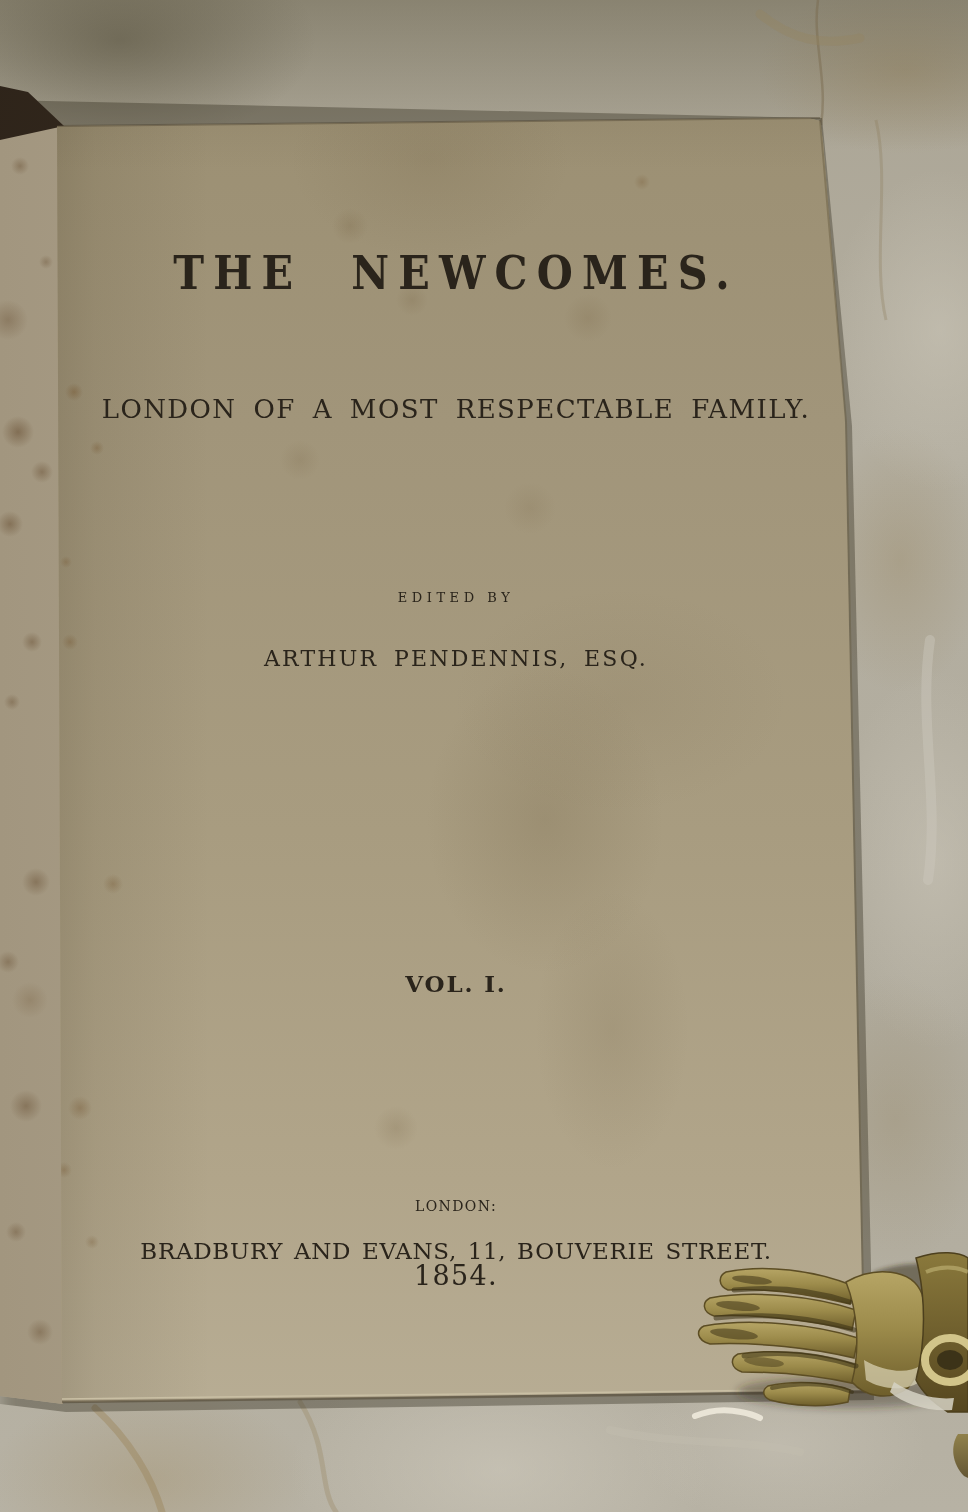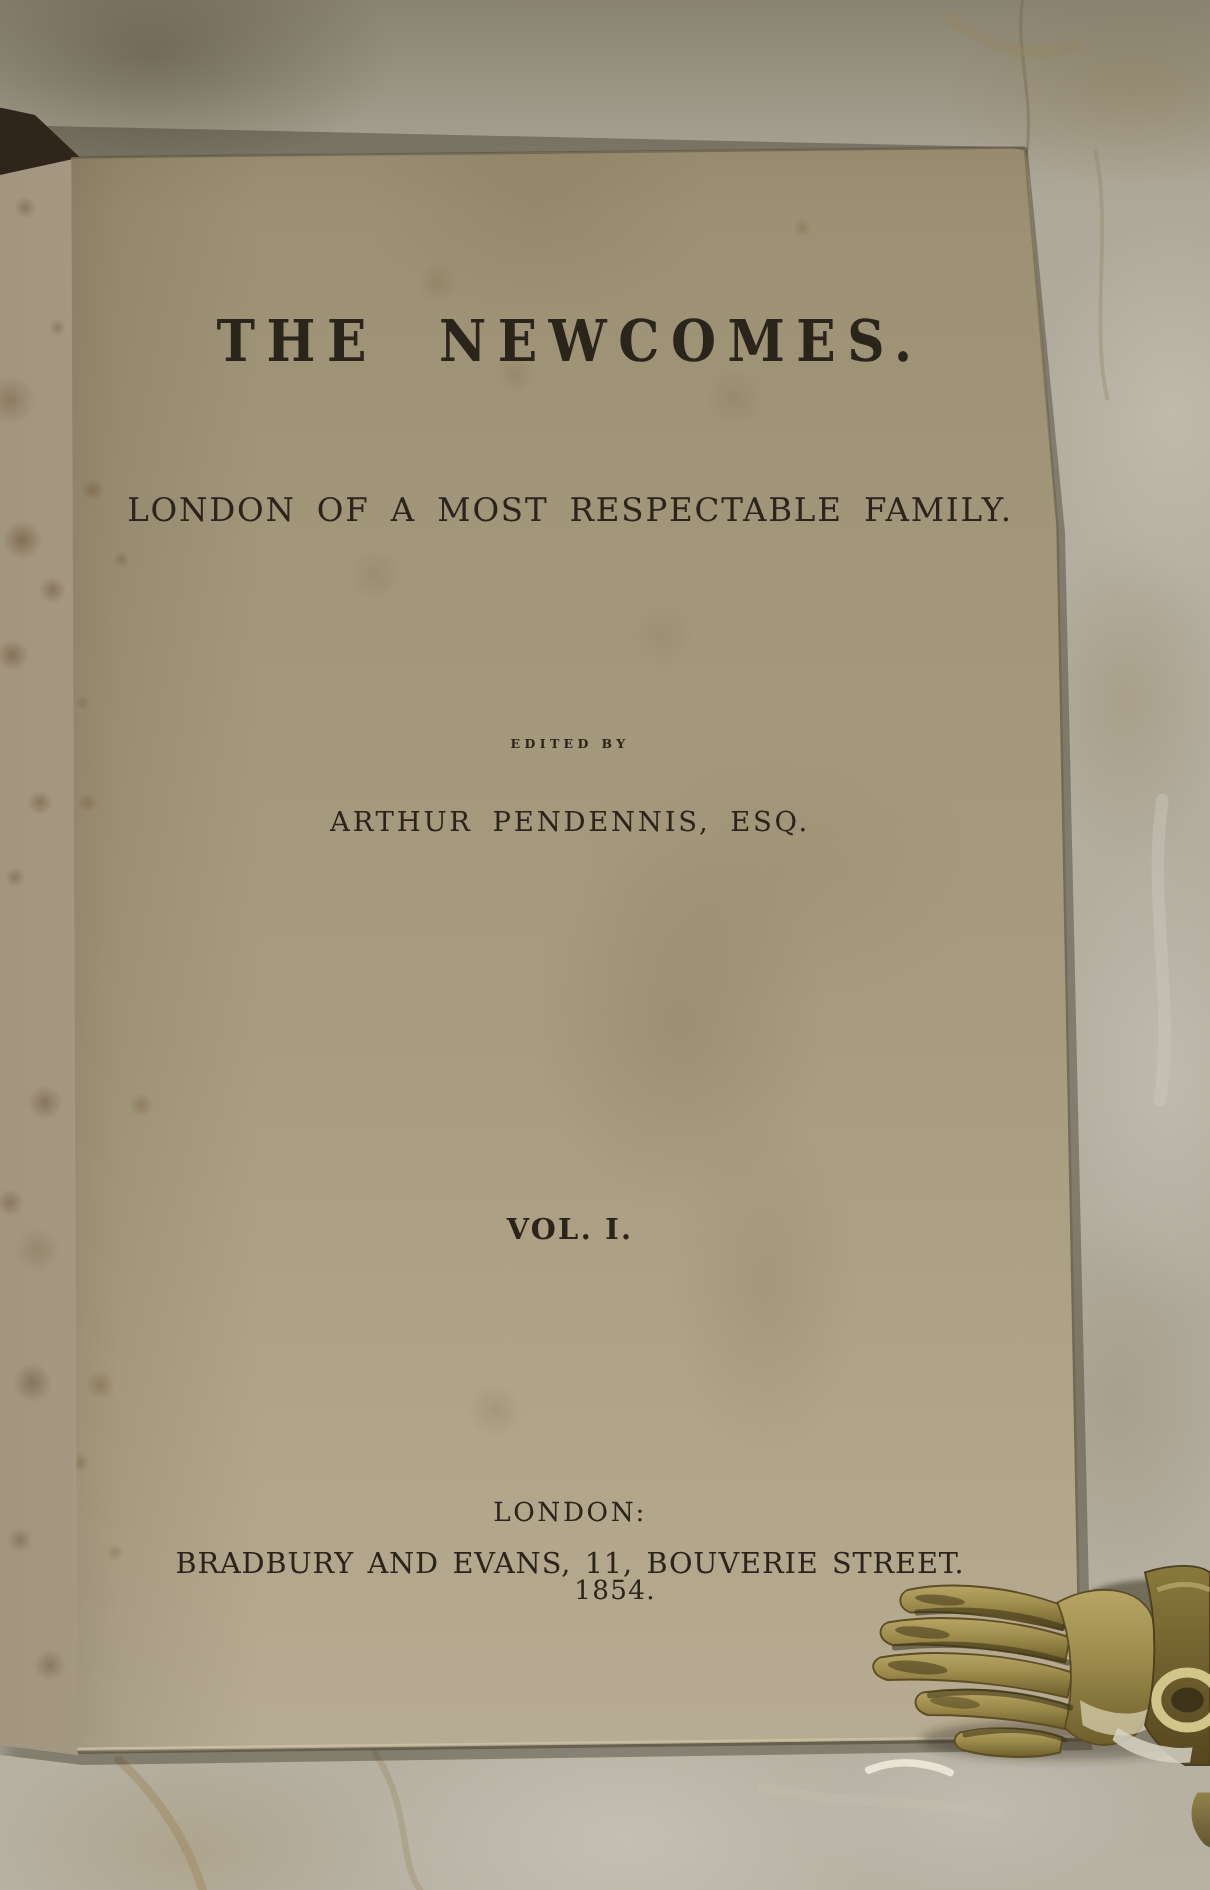--- a/index.html
+++ b/index.html
@@ -84,28 +84,28 @@
       linear-gradient(to left, rgba(70,60,40,.16), rgba(70,60,40,0) 90px),
       linear-gradient(to bottom, rgba(70,60,40,.20), rgba(70,60,40,0) 170px),
       linear-gradient(to bottom, #9a8e71 0%, #a1957a 28%, #a89c80 55%, #b1a58a 78%, #bab098 100%);
   }
 
   
   .pline{position:absolute;left:0;width:912px;text-align:center;
          color:#2a241b;white-space:nowrap;}
   .t-title      {top:246px;font-size:46px;letter-spacing:.20em;word-spacing:.55em;font-weight:bold;font-stretch:condensed;}
   .t-subtitle   {top:394px;font-size:26px;letter-spacing:.055em;word-spacing:.28em;}
-  .t-editedby   {top:590px;font-size:10px;letter-spacing:.35em;font-weight:bold;}
+  .t-editedby   {top:590px;font-size:13px;letter-spacing:.35em;font-weight:normal;}
   .t-editor     {top:646px;font-size:22px;letter-spacing:.10em;word-spacing:.30em;}
   .t-illus      {top:814px;font-size:19px;letter-spacing:.045em;word-spacing:.20em;
                  font-family:"DejaVu Sans",sans-serif;font-weight:bold;color:#2e2719;}
   .t-volume     {top:970px;font-size:23px;letter-spacing:.08em;font-weight:bold;}
-  .t-london     {top:1198px;font-size:21px;letter-spacing:.10em;}
+  .t-london     {top:1198px;font-size:14px;letter-spacing:.10em;}
   .t-publisher  {top:1226px;font-size:23px;letter-spacing:.03em;word-spacing:.12em;margin-top:12px;}
-  .t-year       {top:1260px;font-size:21px;letter-spacing:.05em;margin-left:36px;}
+  .t-year       {top:1260px;font-size:27px;letter-spacing:.05em;}
 
   .edge-lines{position:absolute;inset:0;z-index:6;pointer-events:none;}
   .hand-svg{position:absolute;left:664px;top:1242px;width:304px;height:270px;z-index:8;}
 </style>
 </head>
 <body>
 
 <div class="scene">
 
   <div class="marble"></div>

